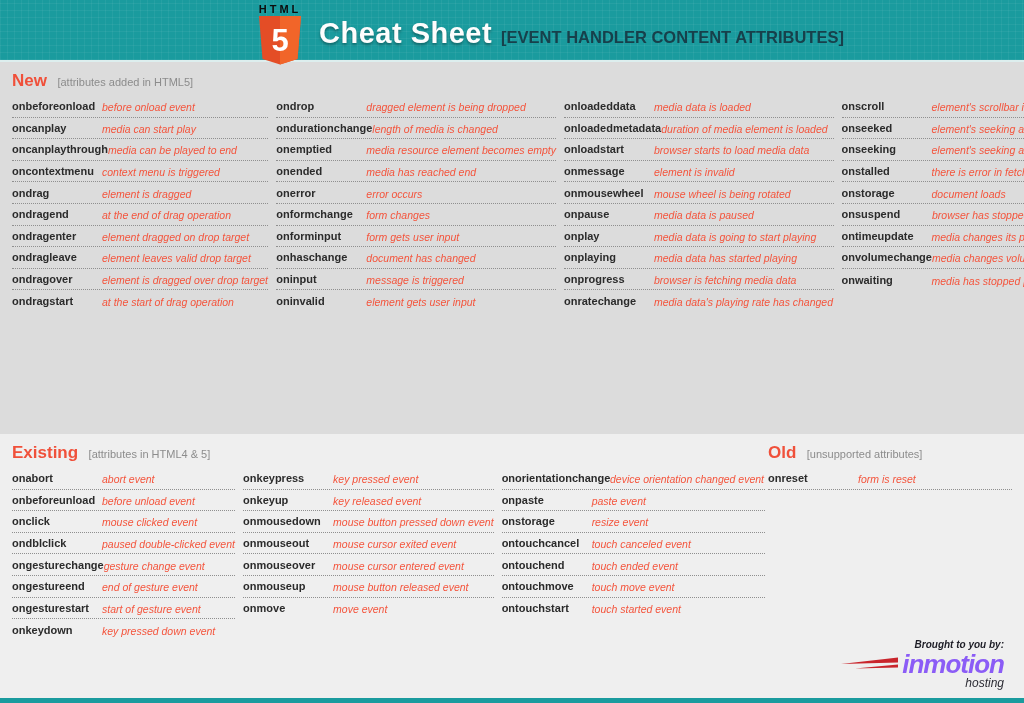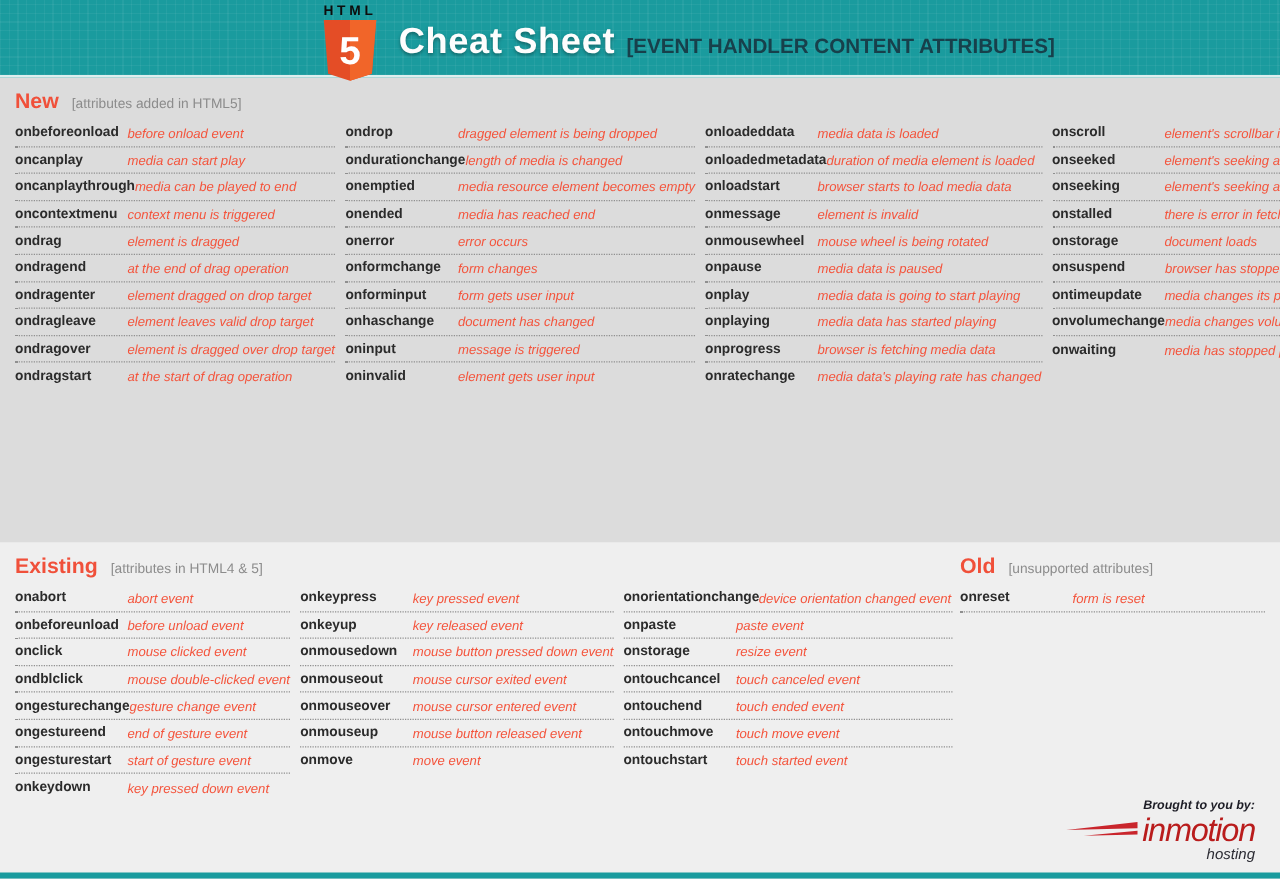--- a/index.html
+++ b/index.html
@@ -58,21 +58,21 @@
   .desc-in {
     display:inline-block; white-space:nowrap; transform-origin:0 50%;
     font-size:10.5px; font-style:italic; color:#f4543c;
   }
 
   
   .footer { position:absolute; right:20px; bottom:12px; text-align:right; }
   .brought { font-size:10px; font-weight:bold; font-style:italic; color:#1d1d26; margin-bottom:2px; }
   .brand-row { display:flex; align-items:center; justify-content:flex-end; }
   .swoosh { margin-right:3px; }
-  .brand { font-size:26px; font-weight:normal; font-style:italic; color:#b91c1c; letter-spacing:-1px; line-height:24px; }
+  .brand { font-size:26px; font-weight:bold; font-style:italic; color:#8b5cf6; letter-spacing:-1px; line-height:24px; }
   .brand-sub { font-size:12px; font-style:italic; color:#2b2b33; line-height:16px; margin-top:-1px; }
 
   .teal-strip { position:absolute; left:0; bottom:0; width:100%; height:5px; background:#1a9b9e; }
 </style>
 </head>
 <body>
 
 <div class="header">
   <div class="logo">
     <div class="logo-word">HTML</div>
@@ -276,21 +276,21 @@
           <div class="entry">
             <span class="attr">onbeforeunload</span>
             <span class="desc"><span class="desc-in">before unload event</span></span>
           </div>
           <div class="entry">
             <span class="attr">onclick</span>
             <span class="desc"><span class="desc-in">mouse clicked event</span></span>
           </div>
           <div class="entry">
             <span class="attr">ondblclick</span>
-            <span class="desc"><span class="desc-in" style="transform: scaleX(0.99868);">mouse double-clicked event</span></span>
+            <span class="desc"><span class="desc-in" style="transform: scaleX(0.99868);">paused double-clicked event</span></span>
           </div>
           <div class="entry">
             <span class="attr">ongesturechange</span>
             <span class="desc"><span class="desc-in">gesture change event</span></span>
           </div>
           <div class="entry">
             <span class="attr">ongestureend</span>
             <span class="desc"><span class="desc-in">end of gesture event</span></span>
           </div>
           <div class="entry">

